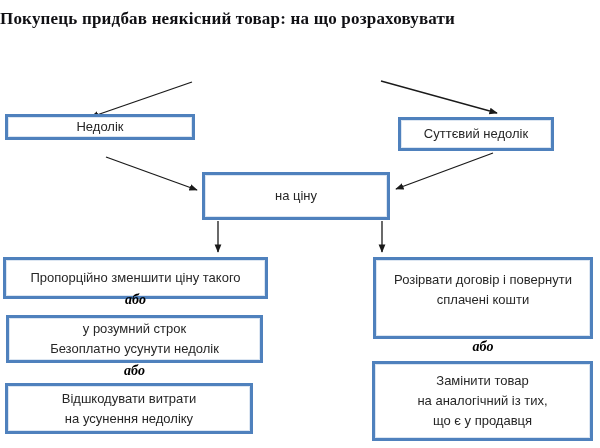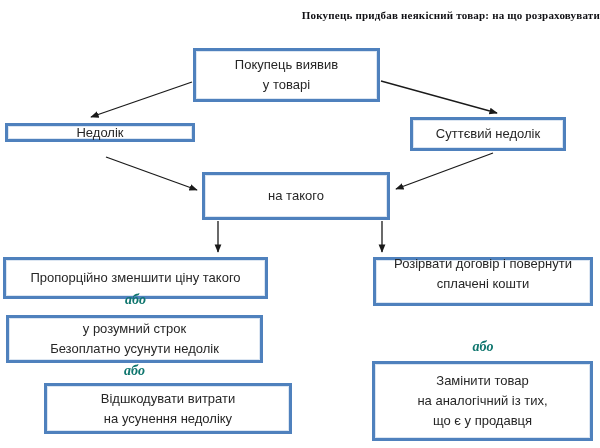--- a/index.html
+++ b/index.html
@@ -13,56 +13,56 @@
   html,body{background:#fff;}
   .canvas{
     position:relative;
     width:600px;height:448px;
     background:var(--bg);
     font-family:"Liberation Sans",sans-serif;
     overflow:hidden;
   }
   .title{
     position:absolute;top:9px;left:0;right:0;
-    text-align:right;
+    text-align:left;
     font-family:"Liberation Serif",serif;
-    font-weight:bold;font-size:11px;
+    font-weight:bold;font-size:17px;
     color:var(--title);
     letter-spacing:.2px;
   }
   .node{
     position:absolute;
     border:3px solid var(--box-border);
     background:#fff;
     display:flex;flex-direction:column;
     align-items:center;justify-content:center;
     text-align:center;
     color:var(--text);
     font-size:13px;line-height:20px;
     box-shadow:inset 0 0 0 1px #dce6f2;
   }
   .node .ln{white-space:nowrap;}
   .or{
     position:absolute;
     text-align:center;
     font-family:"Liberation Serif",serif;
     font-style:italic;font-weight:600;
-    font-size:14px;color:#0f766e;
+    font-size:14px;color:#000000;
   }
   svg.arrows{position:absolute;left:0;top:0;pointer-events:none;}
 
   
   .n-discovered {left:193px;top:48px; width:187px;height:54px;}
-  .n-defect     {left:5px;  top:123px;width:190px;height:19px;text-align:center;}
-  .n-significant{left:398px;top:117px;width:156px;height:34px;margin-left:12px;}
+  .n-defect     {left:5px;  top:114px;width:190px;height:26px;text-align:center;}
+  .n-significant{left:398px;top:117px;width:156px;height:34px;}
   .n-demand     {left:202px;top:172px;width:188px;height:48px;}
   .n-reduce     {left:3px;  top:257px;width:265px;height:42px;}
   .n-repair     {left:6px;  top:315px;width:257px;height:48px;}
-  .n-reimburse  {left:5px;  top:383px;width:248px;height:51px;margin-left:39px;}
-  .n-terminate  {left:373px;top:257px;width:220px;height:49px;padding-bottom:16px;}
+  .n-reimburse  {left:5px;  top:383px;width:248px;height:51px;}
+  .n-terminate  {left:373px;top:257px;width:220px;height:82px;padding-bottom:16px;}
   .n-replace    {left:372px;top:361px;width:221px;height:80px;}
   .or-1{left:3px;  width:265px;top:292px;}
   .or-2{left:6px;  width:257px;top:363px;}
   .or-3{left:373px;width:220px;top:339px;}
 </style>
 </head>
 <body>
 
 <div class="canvas">
 
@@ -75,35 +75,31 @@
       </marker>
     </defs>
     <line x1="192" y1="82" x2="91" y2="117" stroke="#1a1a1a" stroke-width="1.3" marker-end="url(#ah)"></line>
     <line x1="381" y1="81" x2="497" y2="113" stroke="#1a1a1a" stroke-width="1.3" marker-end="url(#ah)"></line>
     <line x1="106" y1="157" x2="197" y2="190" stroke="#1a1a1a" stroke-width="1.3" marker-end="url(#ah)"></line>
     <line x1="493" y1="153" x2="396" y2="189" stroke="#1a1a1a" stroke-width="1.3" marker-end="url(#ah)"></line>
     <line x1="218" y1="221" x2="218" y2="252" stroke="#1a1a1a" stroke-width="1.3" marker-end="url(#ah)"></line>
     <line x1="382" y1="221" x2="382" y2="252" stroke="#1a1a1a" stroke-width="1.3" marker-end="url(#ah)"></line>
   </svg>
 
-  <div class="node n-discovered">
-    <div class="ln">Покупець виявив</div>
-    <div class="ln">у товарі</div>
-  </div>
 
   <div class="node n-defect">
     <div class="ln">Недолік</div>
   </div>
 
   <div class="node n-significant">
     <div class="ln">Суттєвий недолік</div>
   </div>
 
   <div class="node n-demand">
-    <div class="ln">на такого</div>
+    <div class="ln">на ціну</div>
   </div>
 
   <div class="node n-reduce">
     <div class="ln">Пропорційно зменшити ціну такого</div>
   </div>
 
   <div class="or or-1">або</div>
 
   <div class="node n-repair">
     <div class="ln">у розумний строк</div>

